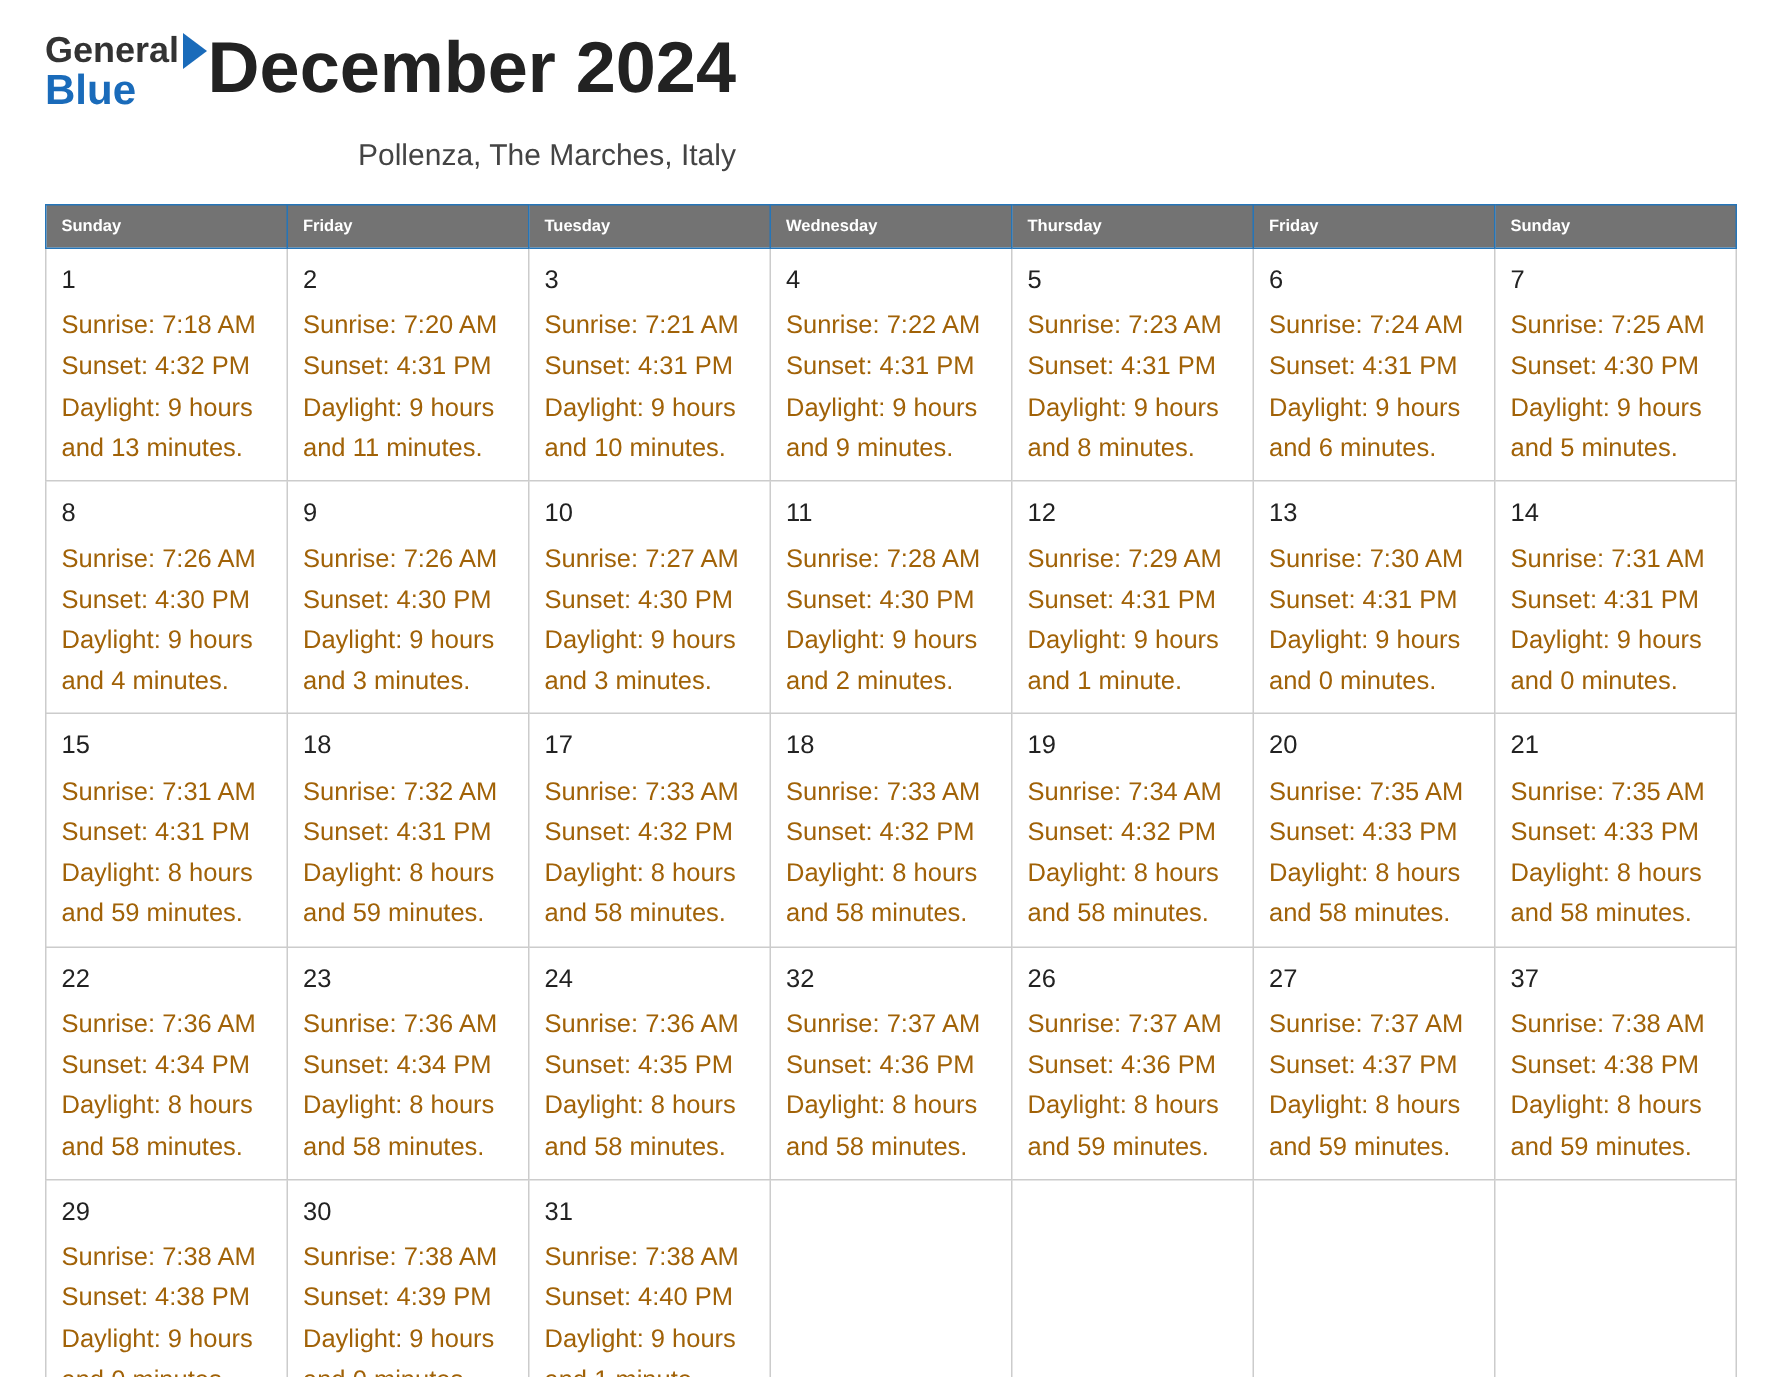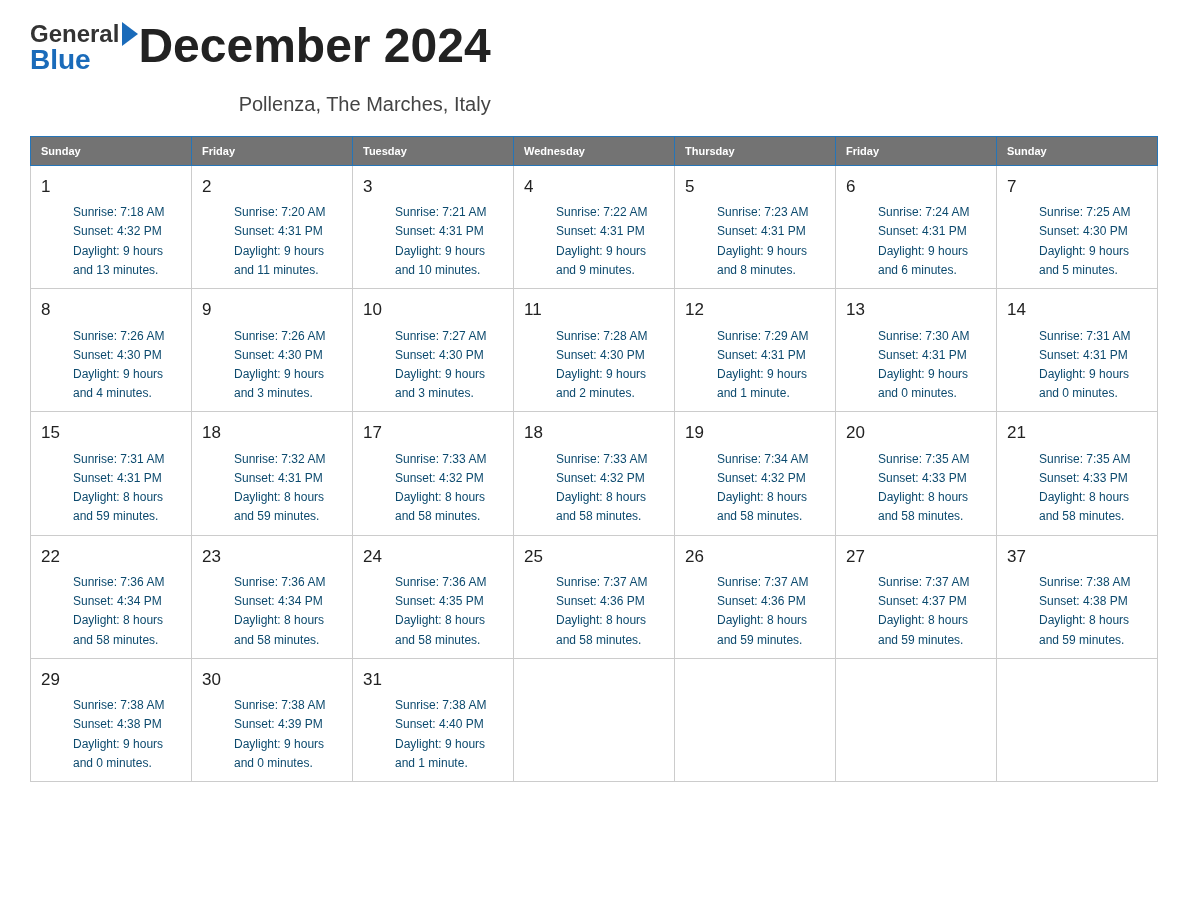--- a/index.html
+++ b/index.html
@@ -52,24 +52,23 @@
       line-height: 1.5;
       height: 120px;
     }
     .calendar-table tbody tr td .day-num {
       font-size: 17px;
       font-weight: normal;
       display: block;
       margin-bottom: 4px;
     }
     .calendar-table tbody tr td .day-info {
-      font-size: 12px;
-      color: #0c4a6e;
+      font-size: 17px;
+      color: #a16207;
       line-height: 1.6;
-      margin-left: 32px;
     }
     .calendar-table tbody tr td.empty {
       background: #fff;
     }
     .logo-wrapper {
       display: flex;
       flex-direction: column;
     }
     .logo-line1 {
       display: flex;
@@ -223,21 +222,21 @@
         </td>
         <td>
           <span class="day-num">23</span>
           <div class="day-info">Sunrise: 7:36 AM<br>Sunset: 4:34 PM<br>Daylight: 8 hours and 58 minutes.</div>
         </td>
         <td>
           <span class="day-num">24</span>
           <div class="day-info">Sunrise: 7:36 AM<br>Sunset: 4:35 PM<br>Daylight: 8 hours and 58 minutes.</div>
         </td>
         <td>
-          <span class="day-num">25</span>
+          <span class="day-num">32</span>
           <div class="day-info">Sunrise: 7:37 AM<br>Sunset: 4:36 PM<br>Daylight: 8 hours and 58 minutes.</div>
         </td>
         <td>
           <span class="day-num">26</span>
           <div class="day-info">Sunrise: 7:37 AM<br>Sunset: 4:36 PM<br>Daylight: 8 hours and 59 minutes.</div>
         </td>
         <td>
           <span class="day-num">27</span>
           <div class="day-info">Sunrise: 7:37 AM<br>Sunset: 4:37 PM<br>Daylight: 8 hours and 59 minutes.</div>
         </td>

